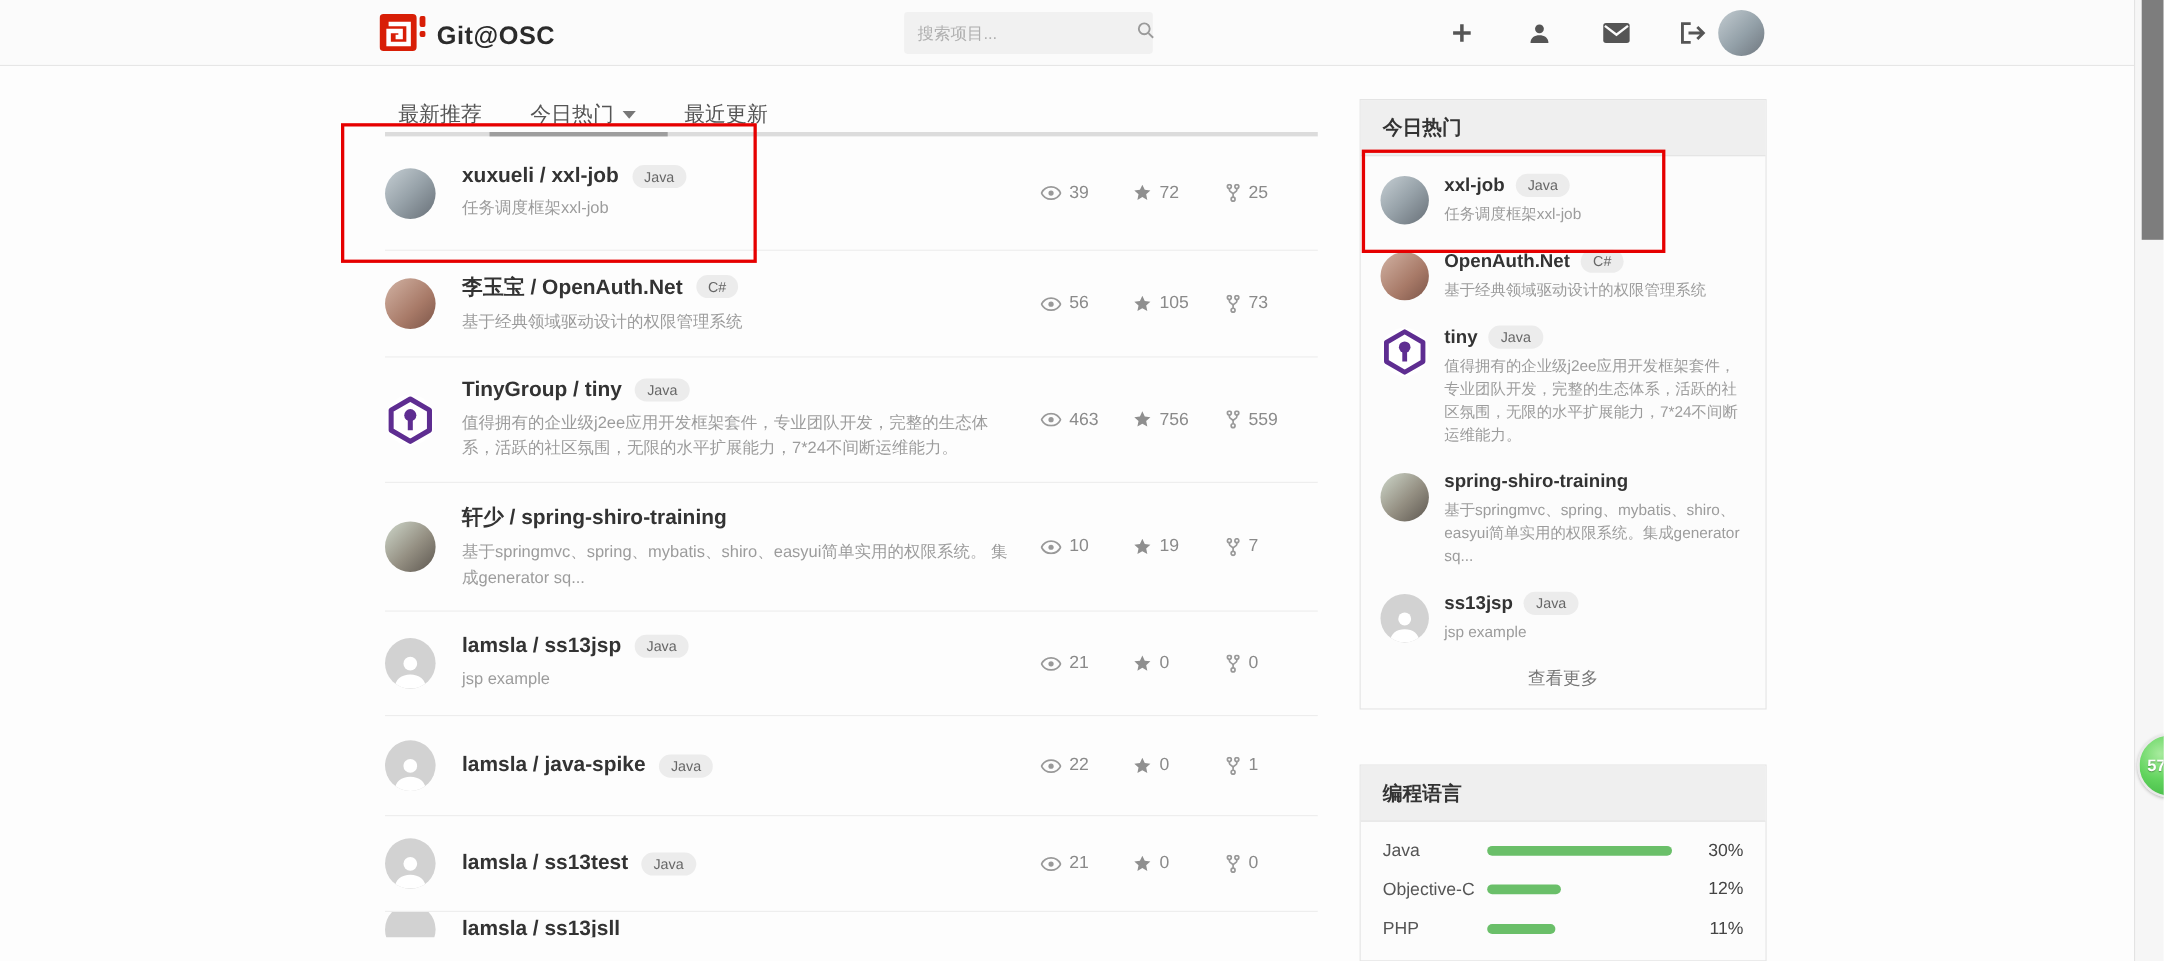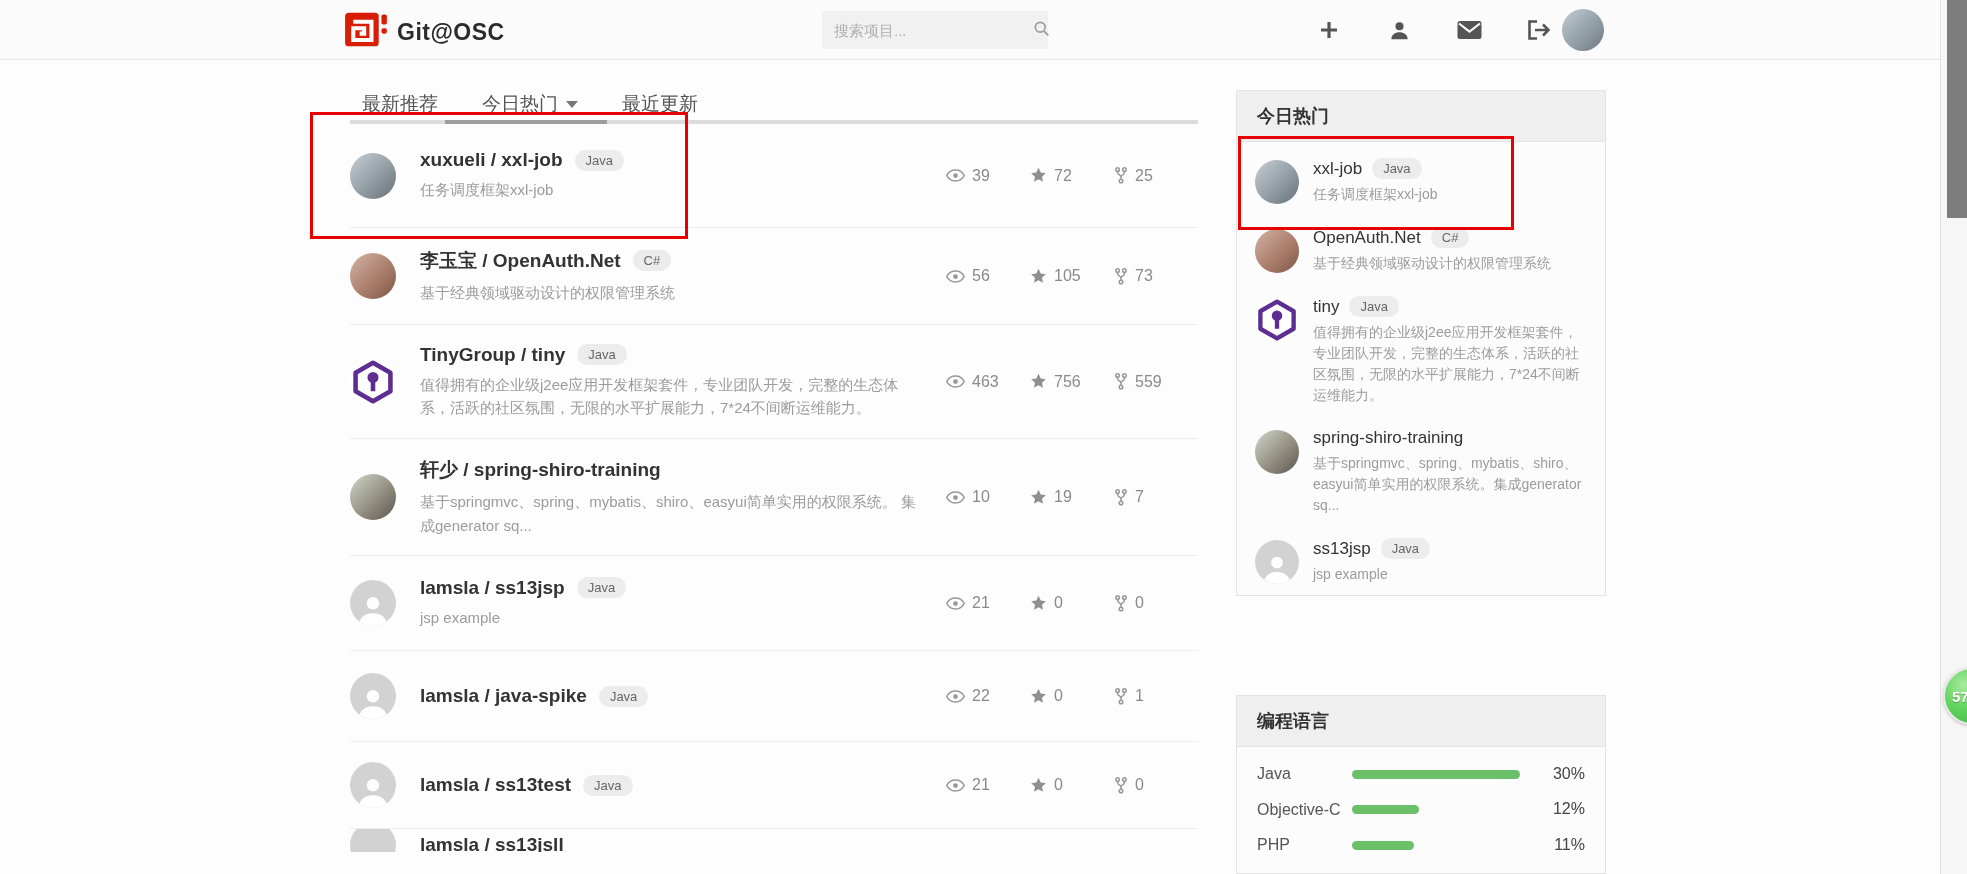--- a/index.html
+++ b/index.html
@@ -56,21 +56,21 @@
   
   .sidebar { position:absolute; left:1236px; width:370px; }
   .panel { border:1px solid #e4e4e4; background:#fcfcfc; }
   .panel-hot { top:90px; position:absolute; left:0; width:370px; }
   .panel-head { background:#efefef; border-bottom:1px solid #e4e4e4; padding:13px 20px; font-size:18px; font-weight:bold; color:#333; }
   .hot-item { display:flex; padding:12px 18px 10px 18px; }
   .hot-avatar { width:58px; flex:0 0 58px; padding-top:2px; }
   .savatar { width:44px; height:44px; border-radius:50%; overflow:hidden; }
   .hot-body { flex:1; min-width:0; }
   .hot-name-line { display:flex; align-items:center; gap:10px; }
-  .hot-name { font-size:17px; font-weight:normal; color:#333; cursor:pointer; }
+  .hot-name { font-size:17px; font-weight:bold; color:#333; cursor:pointer; }
   .hot-desc { margin-top:5px; font-size:14px; color:#9c9c9c; line-height:1.5; }
   .more-link { text-align:center; padding:12px 0 16px 0; font-size:16px; color:#777; cursor:pointer; }
   .panel-lang { top:695px; position:absolute; left:0; width:370px; height:179px; overflow:hidden; }
   .lang-row { display:flex; align-items:center; padding:8px 20px 6px 20px; }
   .lang-label { flex:0 0 95px; font-size:16px; color:#555; line-height:1.35; }
   .lang-bar-wrap { flex:1; }
   .lang-bar { height:9px; border-radius:5px; background:#6abf69; }
   .lang-pct { flex:0 0 48px; text-align:right; font-size:16px; color:#444; }
   .lang-body { padding-top:8px; }
   
@@ -514,20 +514,21 @@
       </div>
       <div class="hot-body">
         <div class="hot-name-line">
           <span class="hot-name">ss13jsp</span>
           <span class="lang-badge">Java</span>
         </div>
         <div class="hot-desc">jsp example</div>
       </div>
     </div>
 
+    <div class="more-link">查看更多</div>
   </div>
 
   <div class="panel panel-lang">
     <div class="panel-head">编程语言</div>
     <div class="lang-body">
       <div class="lang-row">
         <span class="lang-label">Java</span>
         <span class="lang-bar-wrap"><span class="lang-bar" style="display: inline-block; width: 168px;"></span></span>
         <span class="lang-pct">30%</span>
       </div>

